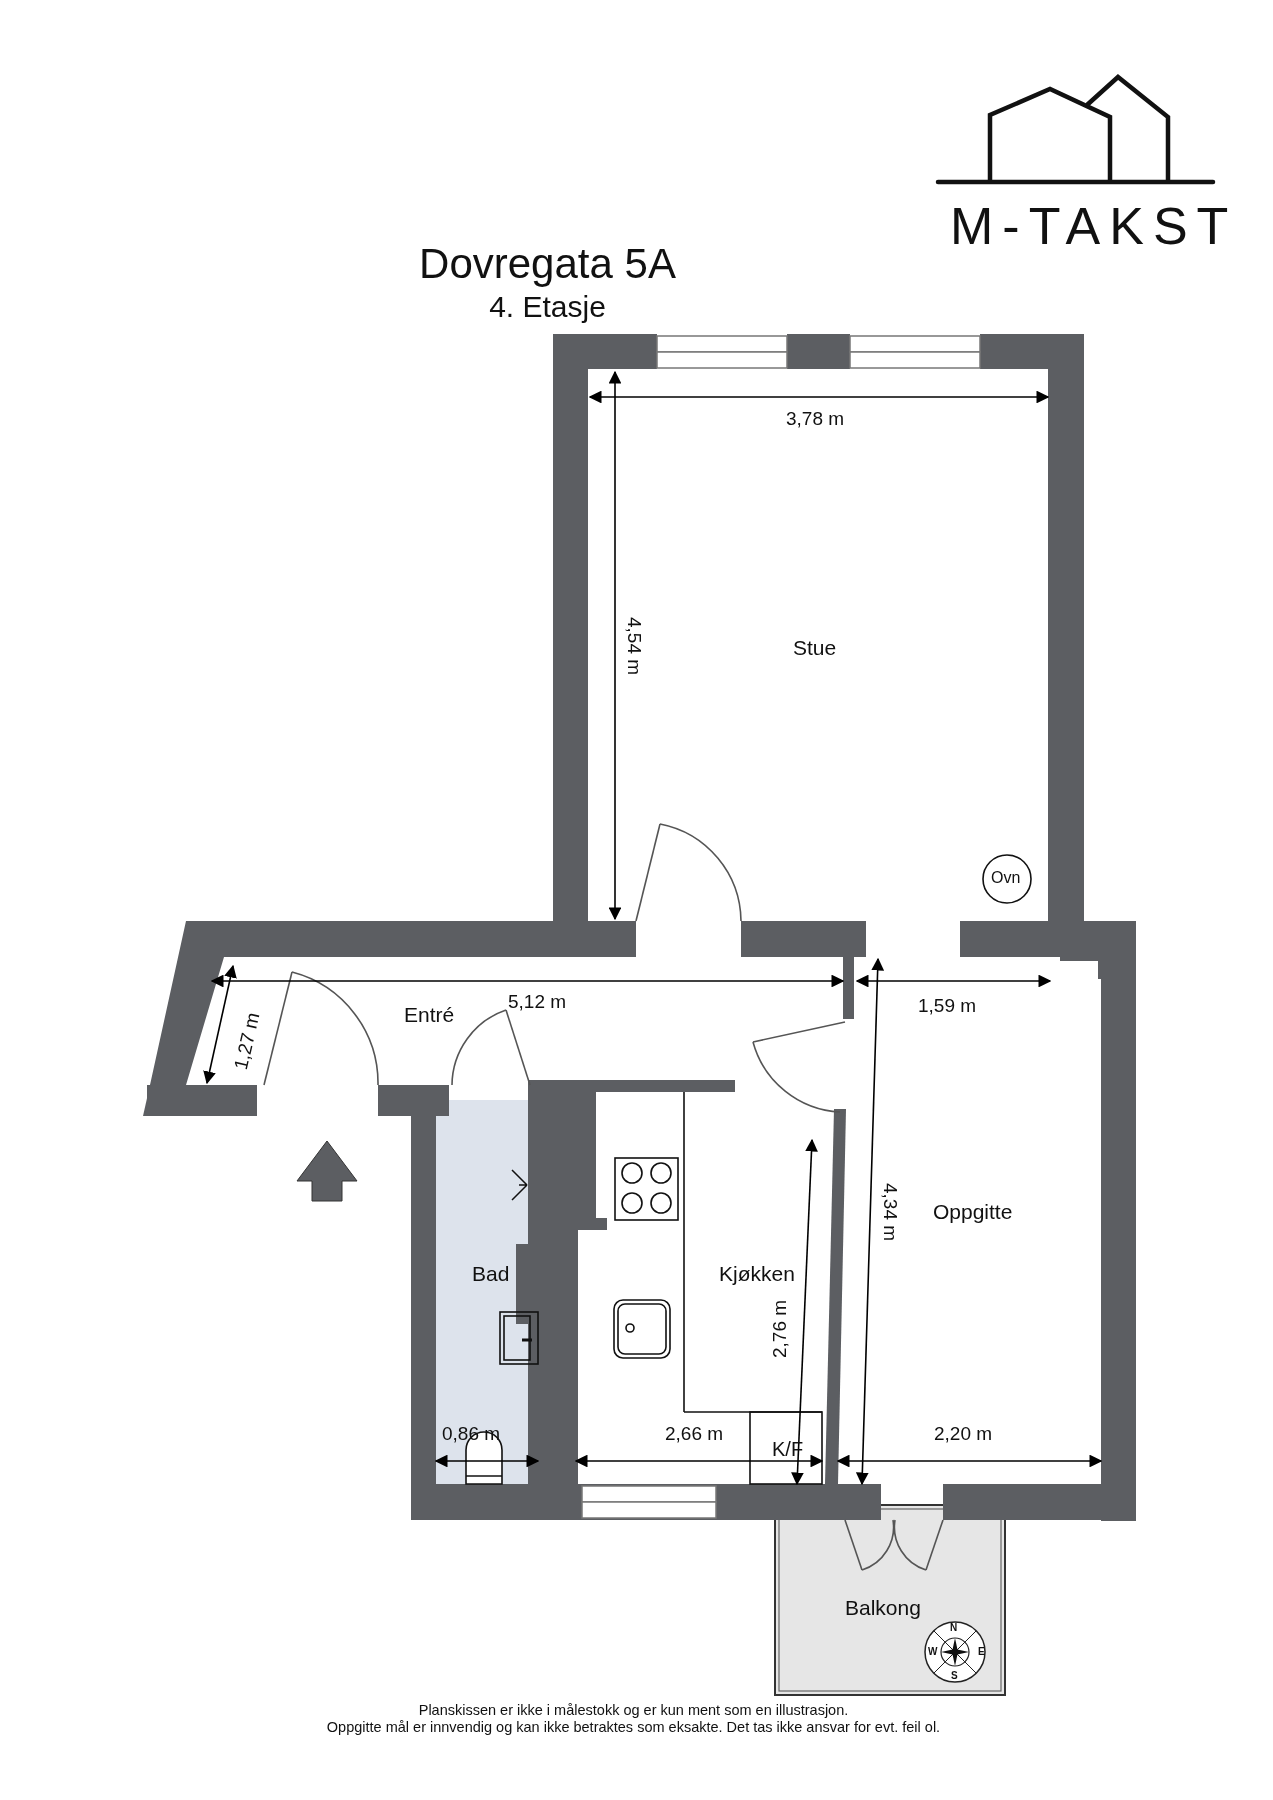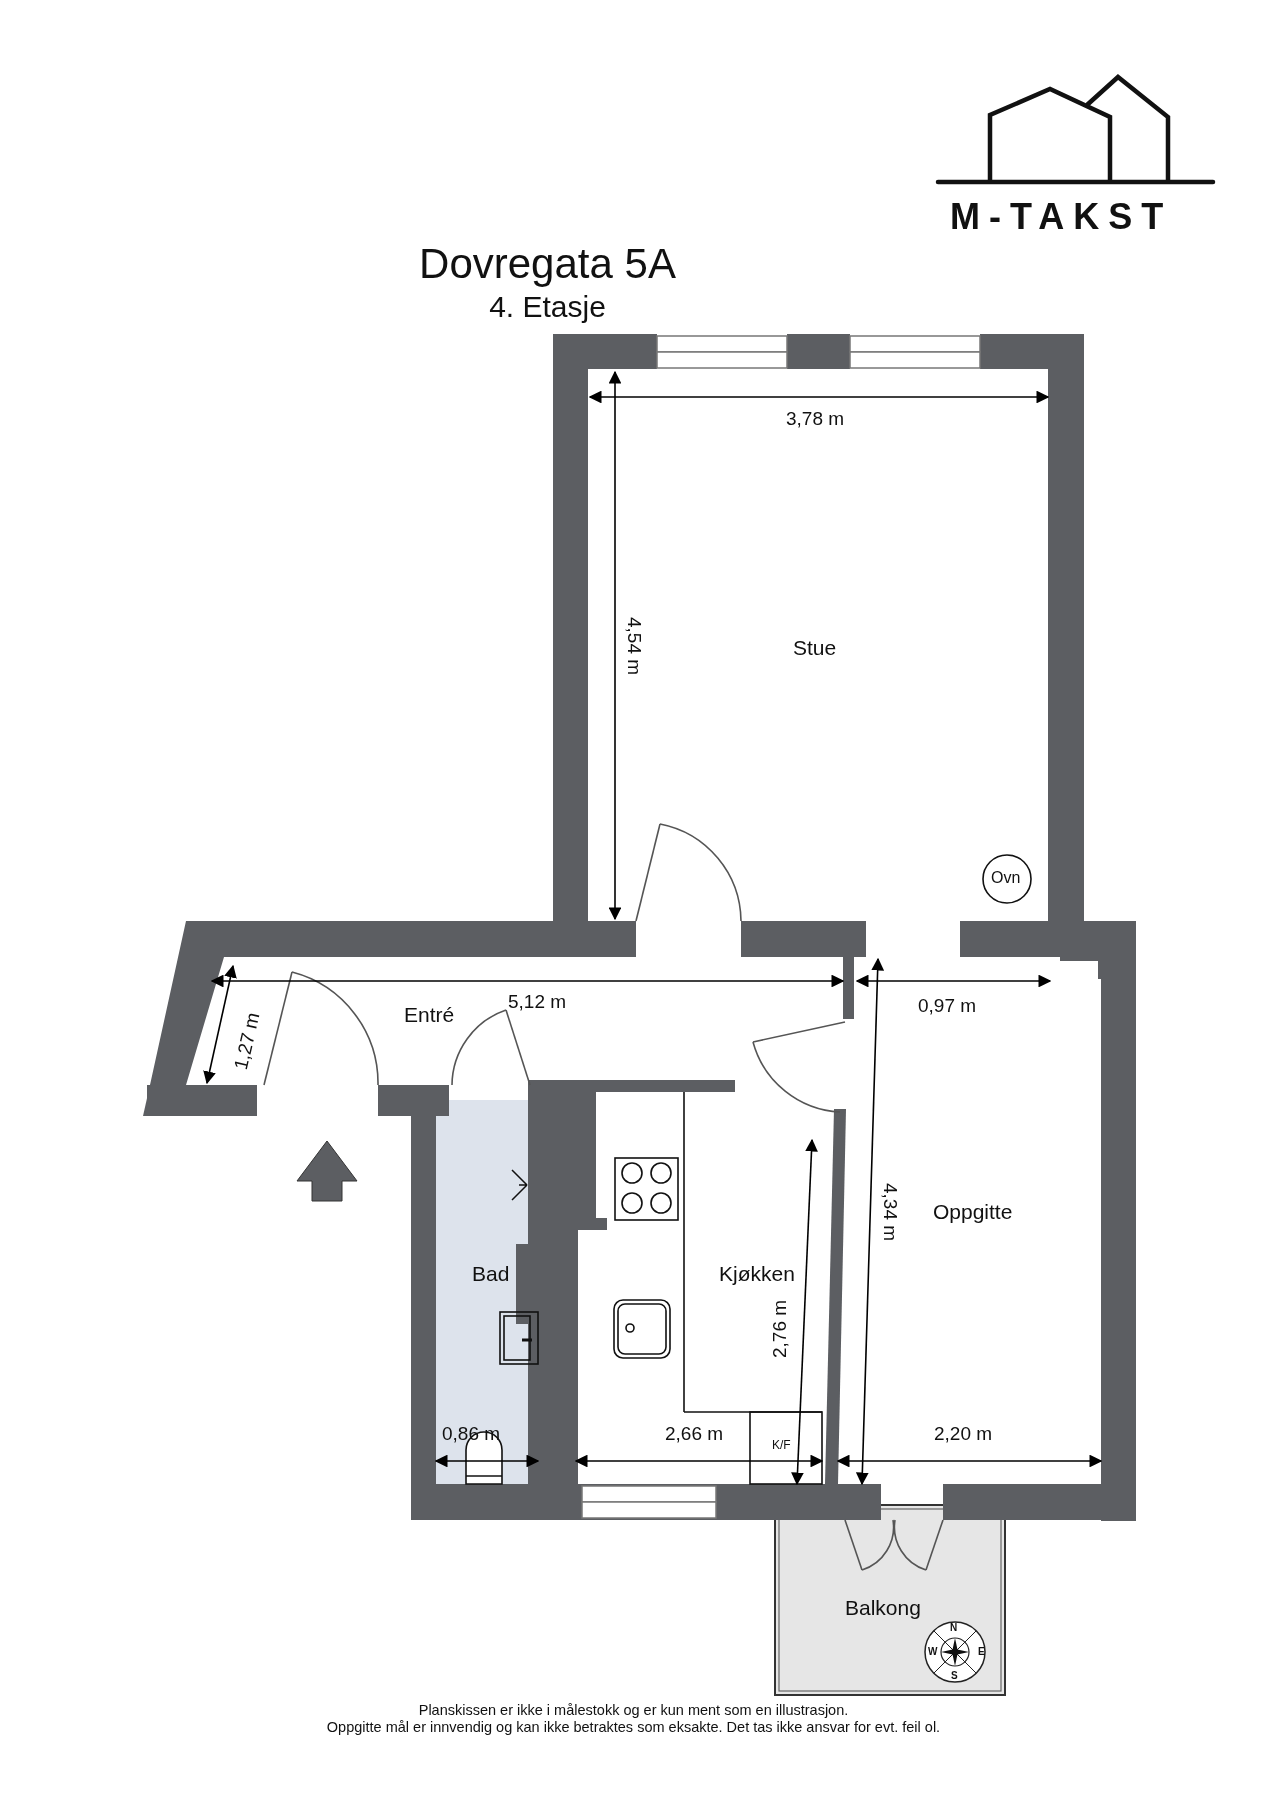--- a/index.html
+++ b/index.html
@@ -3,21 +3,21 @@
 <meta charset="utf-8">
 <style>
   html, body { margin:0; padding:0; background:#ffffff; }
   body { width:1273px; height:1800px; position:relative; overflow:hidden;
          font-family:"Liberation Sans", sans-serif; color:#111; }
   .abs { position:absolute; }
   #plan { position:absolute; left:0; top:0; }
   .title { position:absolute; left:0; width:1273px; text-align:center; }
   .t1 { top:240px; font-size:42px; left:-89px; }
   .t2 { top:290px; font-size:30px; left:-89px; }
-  .logo-text { position:absolute; left:950px; top:196px; font-size:36px; letter-spacing:9px; font-weight:bold; }
+  .logo-text { position:absolute; left:950px; top:196px; font-size:52px; letter-spacing:9px; font-weight:normal; }
   .lbl { position:absolute; font-size:21px; white-space:nowrap; }
   .dim { position:absolute; font-size:19px; white-space:nowrap; }
   .rot { transform-origin:left top; }
   .footer { position:absolute; left:0; width:1273px; text-align:center; font-size:14.5px; line-height:17px; top:1702px; left:-3px; }
 </style>
 </head>
 <body>
 
 <svg class="abs" style="left:930px;top:55px" width="290" height="135" viewBox="0 0 290 135">
   <g fill="none" stroke="#111" stroke-width="4.5" stroke-linejoin="miter">
@@ -159,27 +159,27 @@
 </svg>
 
 <div class="lbl" style="left:793px;top:636px">Stue</div>
 <div class="lbl" style="left:404px;top:1003px">Entré</div>
 <div class="lbl" style="left:472px;top:1262px">Bad</div>
 <div class="lbl" style="left:719px;top:1262px">Kjøkken</div>
 <div class="lbl" style="left:933px;top:1200px">Oppgitte</div>
 <div class="lbl" style="left:845px;top:1596px">Balkong</div>
 
 <div class="dim" style="left:991px;top:869px;font-size:16px">Ovn</div>
-<div class="dim" style="left:772px;top:1438px;font-size:12px">K/F</div>
+<div class="dim" style="left:772px;top:1438px;font-size:20px">K/F</div>
 
 <div class="dim" style="left:786px;top:408px">3,78 m</div>
 <div class="dim rot" style="left:645px;top:617px;transform:rotate(90deg)">4,54 m</div>
 <div class="dim" style="left:508px;top:991px">5,12 m</div>
 <div class="dim rot" style="left:230px;top:1067px;transform:rotate(-77deg)">1,27 m</div>
-<div class="dim" style="left:918px;top:995px">0,97 m</div>
+<div class="dim" style="left:918px;top:995px">1,59 m</div>
 <div class="dim rot" style="left:901px;top:1183px;transform:rotate(90deg)">4,34 m</div>
 <div class="dim rot" style="left:769px;top:1358px;transform:rotate(-90deg)">2,76 m</div>
 <div class="dim" style="left:665px;top:1423px">2,66 m</div>
 <div class="dim" style="left:934px;top:1423px">2,20 m</div>
 <div class="dim" style="left:442px;top:1423px">0,86 m</div>
 
 <div class="dim" style="left:950px;top:1622px;font-size:10px;font-weight:bold">N</div>
 <div class="dim" style="left:978px;top:1646px;font-size:10px;font-weight:bold">E</div>
 <div class="dim" style="left:951px;top:1670px;font-size:10px;font-weight:bold">S</div>
 <div class="dim" style="left:928px;top:1646px;font-size:10px;font-weight:bold">W</div>

